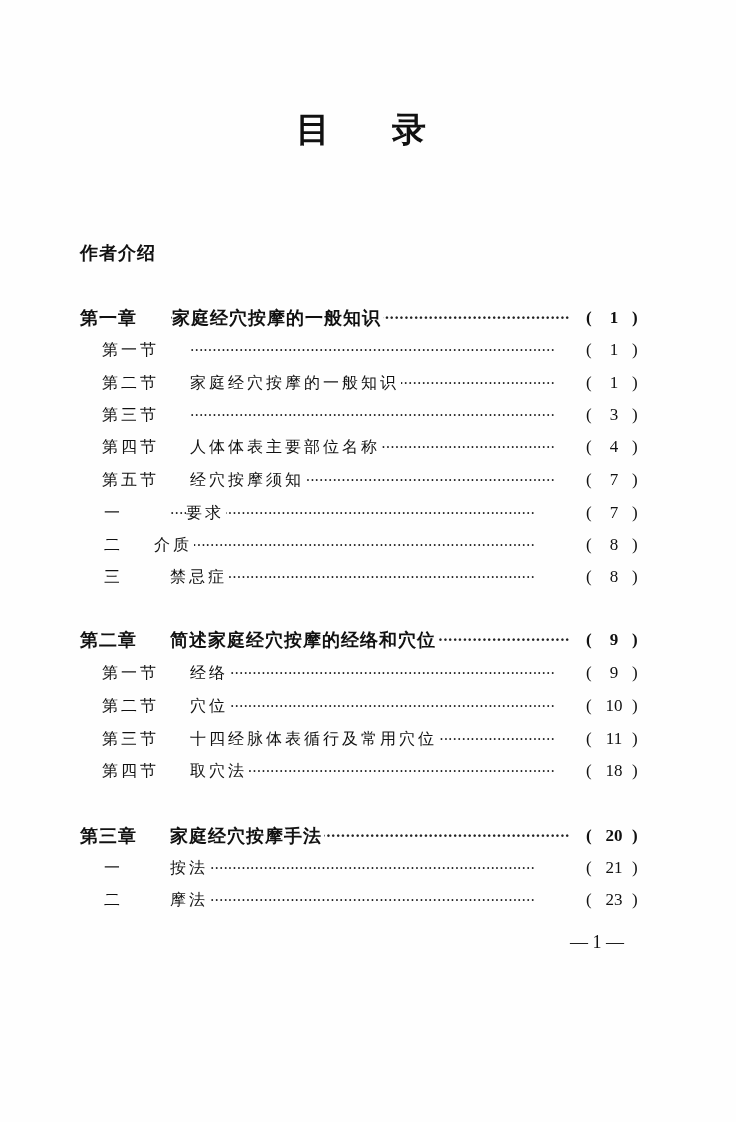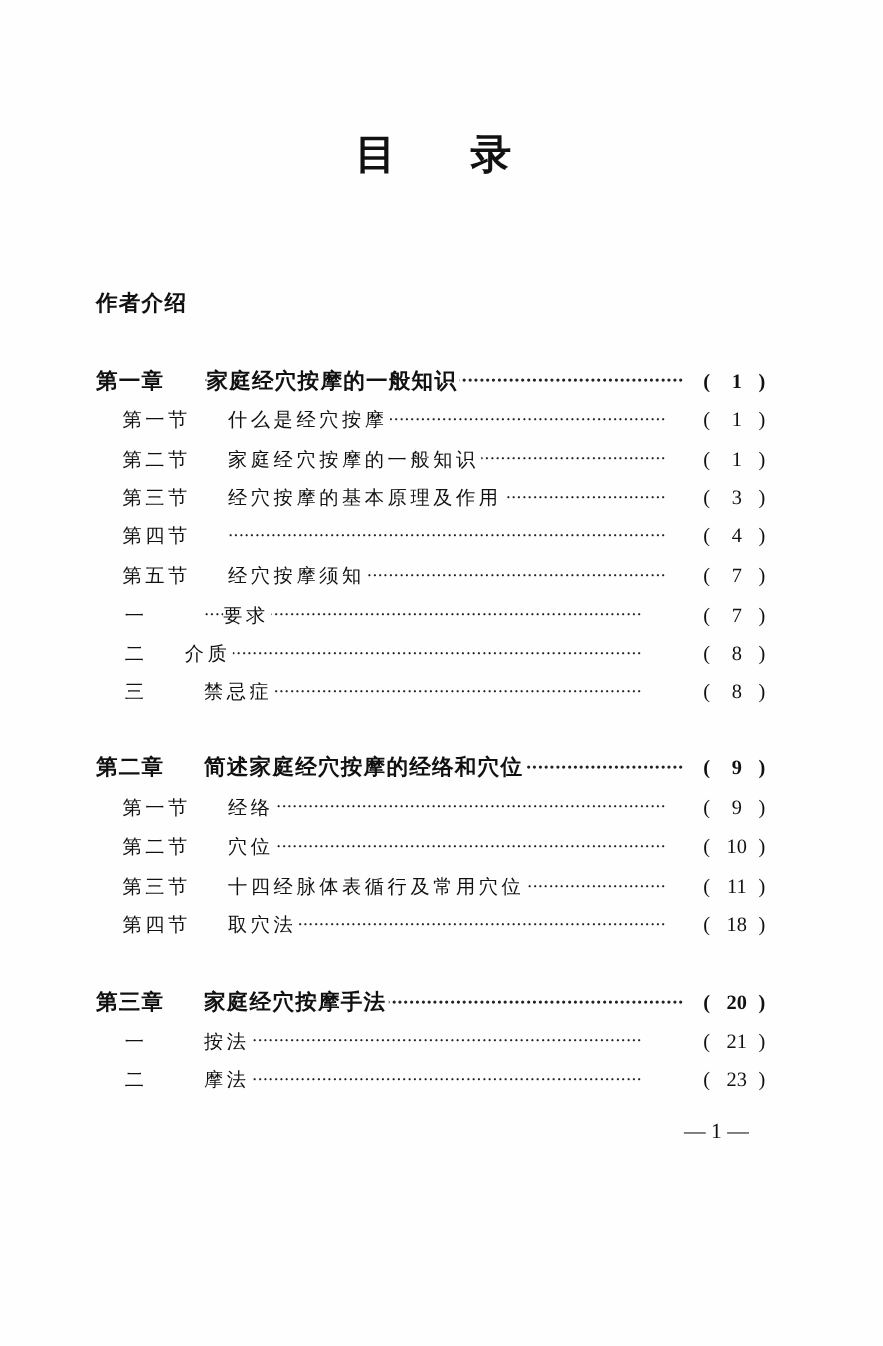--- a/index.html
+++ b/index.html
@@ -42,38 +42,37 @@
   <div id="toc">
       <div class="toc-row chapter" style="top: 304px;">
         <span class="dots" style="left: 170px;">··················································································</span>
         <span class="label" style="left: 80px; text-align: center;">第一章</span>
         <span class="title-text" style="left: 172px;">家庭经穴按摩的一般知识</span>
         <span class="page-num"><span class="lp">(</span><span class="num">1</span><span class="rp">)</span></span>
       </div>
       <div class="toc-row" style="top: 336px;">
         <span class="dots" style="left: 190px;">··················································································</span>
         <span class="label" style="left: 102px;">第一节</span>
-        <span class="title-text" style="left: 190px;">什么是经穴按摩</span>
         <span class="page-num"><span class="lp">(</span><span class="num">1</span><span class="rp">)</span></span>
       </div>
       <div class="toc-row" style="top: 369px;">
         <span class="dots" style="left: 190px;">··················································································</span>
         <span class="label" style="left: 102px;">第二节</span>
         <span class="title-text" style="left: 190px;">家庭经穴按摩的一般知识</span>
         <span class="page-num"><span class="lp">(</span><span class="num">1</span><span class="rp">)</span></span>
       </div>
       <div class="toc-row" style="top: 401px;">
         <span class="dots" style="left: 190px;">··················································································</span>
         <span class="label" style="left: 102px;">第三节</span>
-        <span class="title-text" style="left: 190px;">经穴按摩的基本原理及作用</span>
         <span class="page-num"><span class="lp">(</span><span class="num">3</span><span class="rp">)</span></span>
       </div>
       <div class="toc-row" style="top: 433px;">
         <span class="dots" style="left: 190px;">··················································································</span>
         <span class="label" style="left: 102px;">第四节</span>
+        <span class="title-text" style="left: 190px;">人体体表主要部位名称</span>
         <span class="page-num"><span class="lp">(</span><span class="num">4</span><span class="rp">)</span></span>
       </div>
       <div class="toc-row" style="top: 466px;">
         <span class="dots" style="left: 190px;">··················································································</span>
         <span class="label" style="left: 102px;">第五节</span>
         <span class="title-text" style="left: 190px;">经穴按摩须知</span>
         <span class="page-num"><span class="lp">(</span><span class="num">7</span><span class="rp">)</span></span>
       </div>
       <div class="toc-row" style="top: 499px;">
         <span class="dots" style="left: 170px;">··················································································</span>

